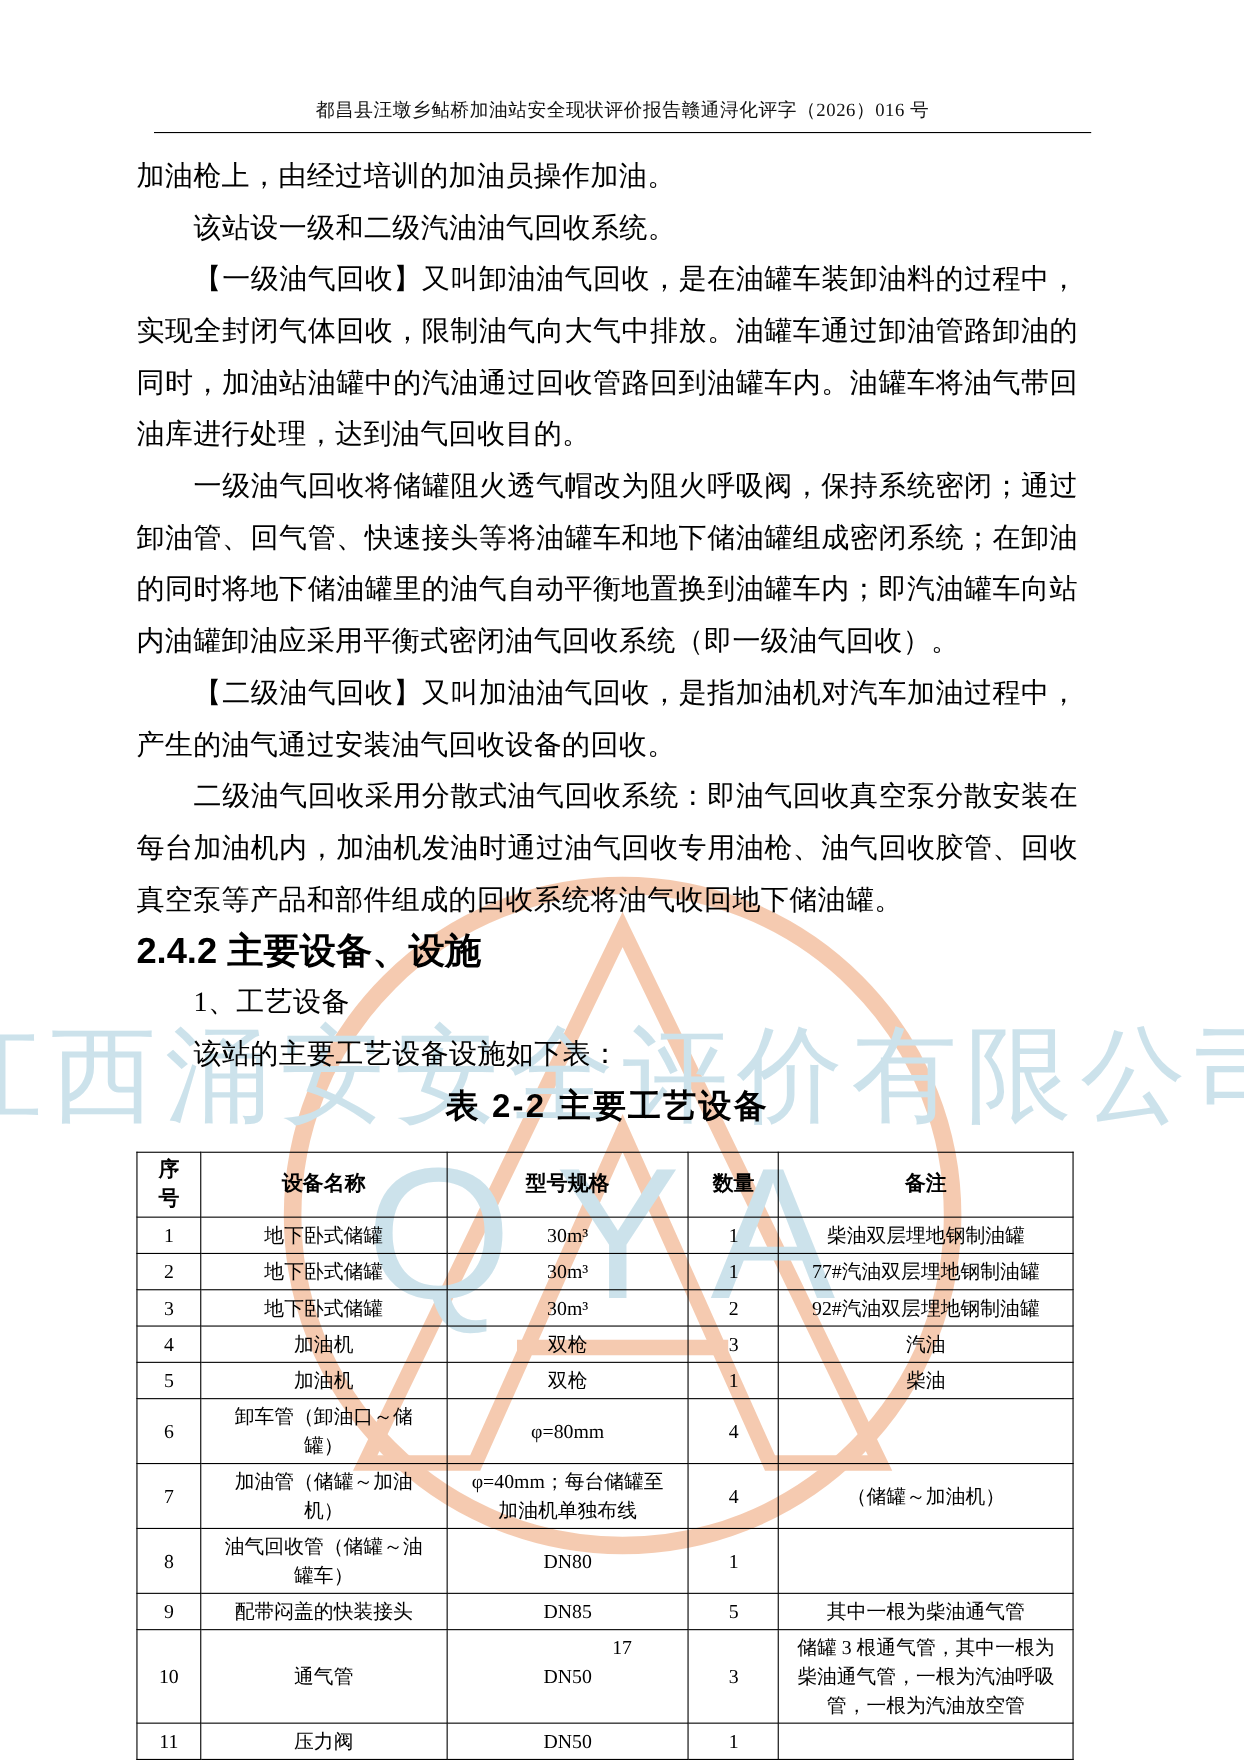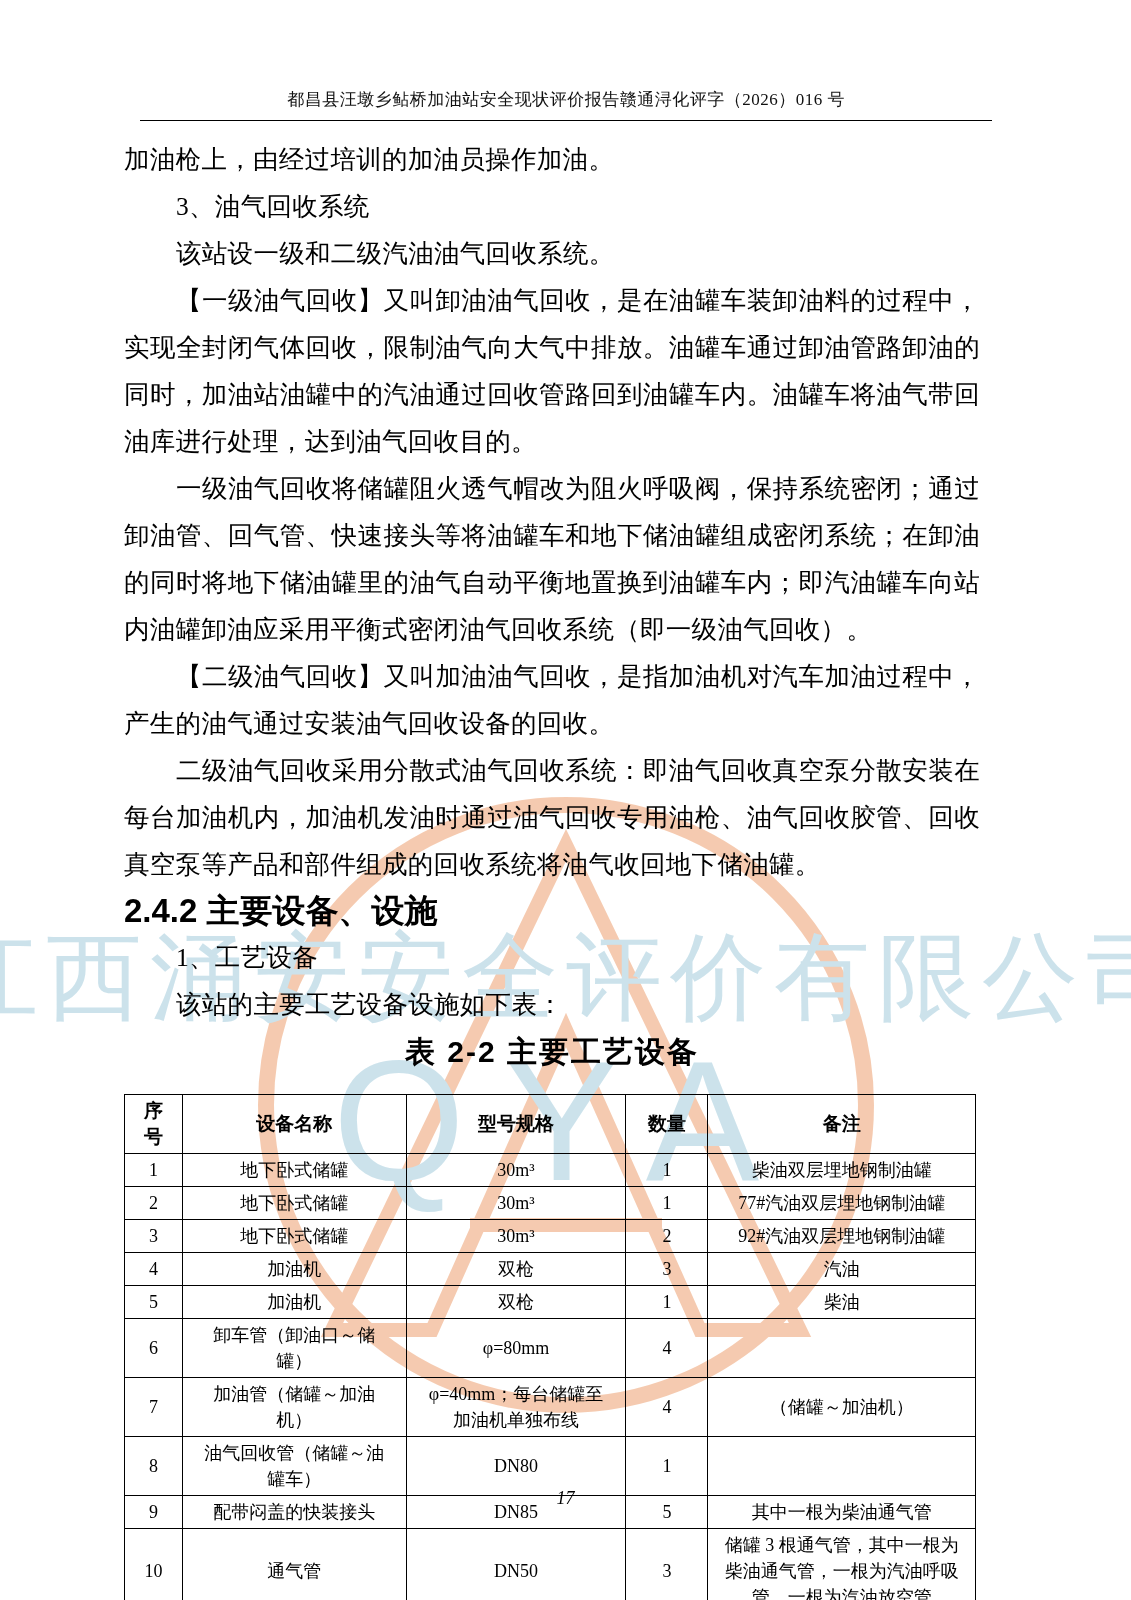--- a/index.html
+++ b/index.html
@@ -104,21 +104,20 @@
   .col-spec  { width: 220px; }
   .col-qty   { width: 82px; }
   .col-note  { width: 268px; }
   .pagenum {
     position: absolute;
     top: 1488px;
     left: 0;
     width: 1131px;
     text-align: center;
     font-size: 18px;
-    font-style: italic;
   }
 </style>
 </head>
 <body>
 
 <div class="page">
 
   <svg class="watermark" viewBox="0 0 1131 1600">
     <g opacity="0.45">
 
@@ -135,21 +134,20 @@
 
   <div class="header">
     <span>都昌县汪墩乡鲇桥加油站安全现状评价报告</span>
     <span>赣通浔化评字（2026）016 号</span>
   </div>
   <div class="header-rule"></div>
 
   <div class="content">
 
     <p class="p">加油枪上，由经过培训的加油员操作加油。</p>
-    <p class="p indent2">3、油气回收系统</p>
     <p class="p indent2">该站设一级和二级汽油油气回收系统。</p>
     <p class="p indent2">【一级油气回收】又叫卸油油气回收，是在油罐车装卸油料的过程中，实现全封闭气体回收，限制油气向大气中排放。油罐车通过卸油管路卸油的同时，加油站油罐中的汽油通过回收管路回到油罐车内。油罐车将油气带回油库进行处理，达到油气回收目的。</p>
     <p class="p indent2">一级油气回收将储罐阻火透气帽改为阻火呼吸阀，保持系统密闭；通过卸油管、回气管、快速接头等将油罐车和地下储油罐组成密闭系统；在卸油的同时将地下储油罐里的油气自动平衡地置换到油罐车内；即汽油罐车向站内油罐卸油应采用平衡式密闭油气回收系统（即一级油气回收）。</p>
     <p class="p indent2">【二级油气回收】又叫加油油气回收，是指加油机对汽车加油过程中，产生的油气通过安装油气回收设备的回收。</p>
     <p class="p indent2">二级油气回收采用分散式油气回收系统：即油气回收真空泵分散安装在每台加油机内，加油机发油时通过油气回收专用油枪、油气回收胶管、回收真空泵等产品和部件组成的回收系统将油气收回地下储油罐。</p>
 
     <p class="h3">2.4.2 主要设备、设施</p>
     <p class="p indent2">1、工艺设备</p>
     <p class="p indent2">该站的主要工艺设备设施如下表：</p>
 

